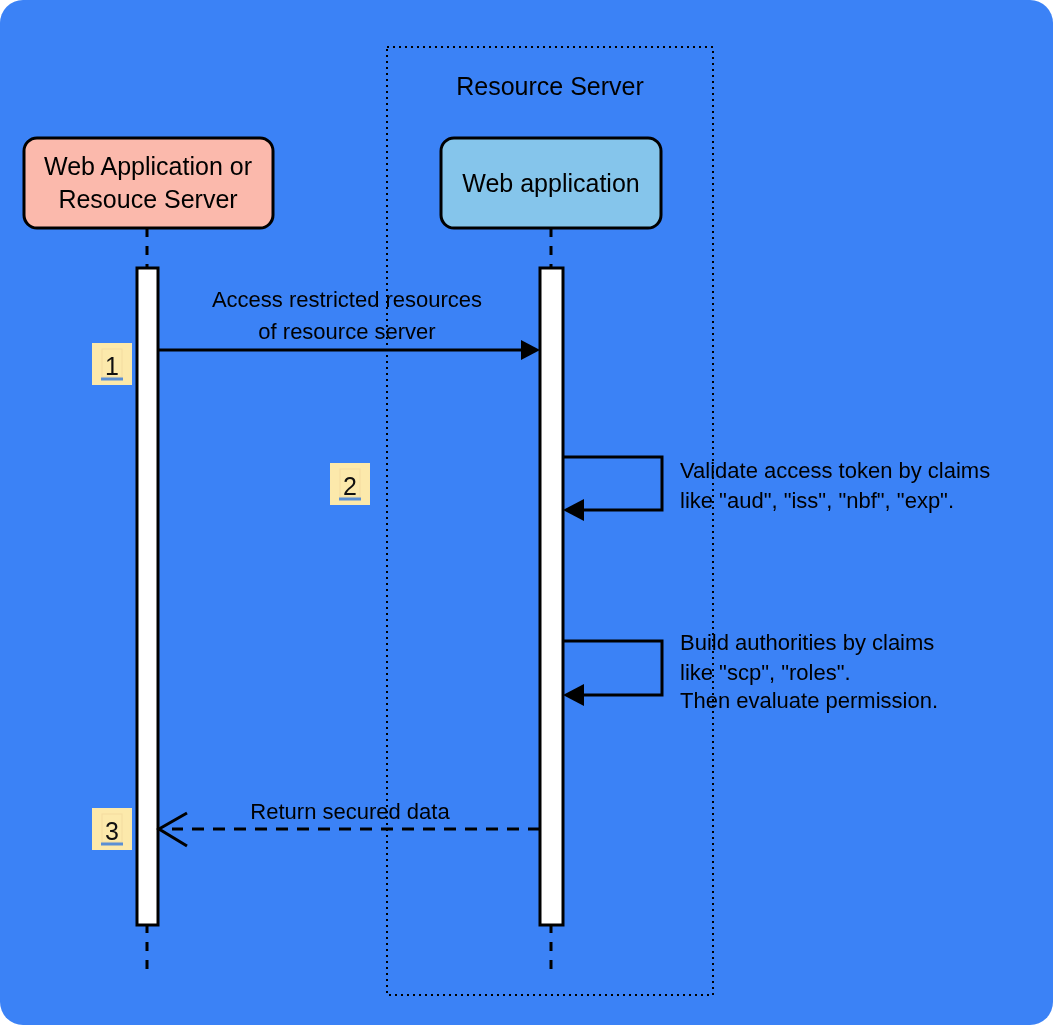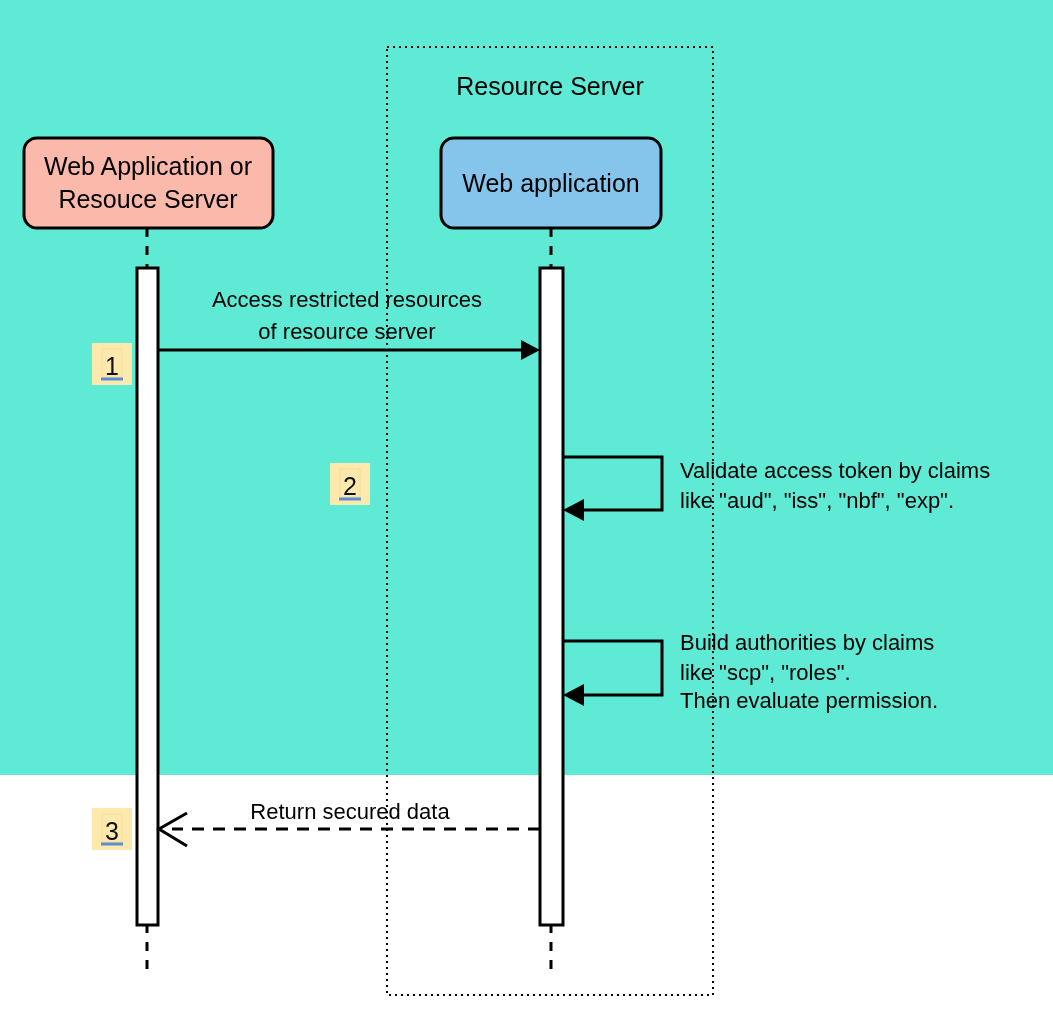--- a/index.html
+++ b/index.html
@@ -10,22 +10,23 @@
   }
   body {
     width: 1053px;
     height: 1025px;
     font-family: "Liberation Sans", sans-serif;
     overflow: hidden;
   }
   #diagram-root {
     position: relative;
     width: 1053px;
-    height: 775px;
-    background: #5eead4;
+    height: 1025px;
+    background: #3b82f6;
+    border-radius: 23px;
   }
   svg#sequence-diagram {
     display: block;
     width: 1053px;
     height: 1025px;
   }
   .boundary-box {
     fill: none;
     stroke: #000000;
     stroke-width: 2;

